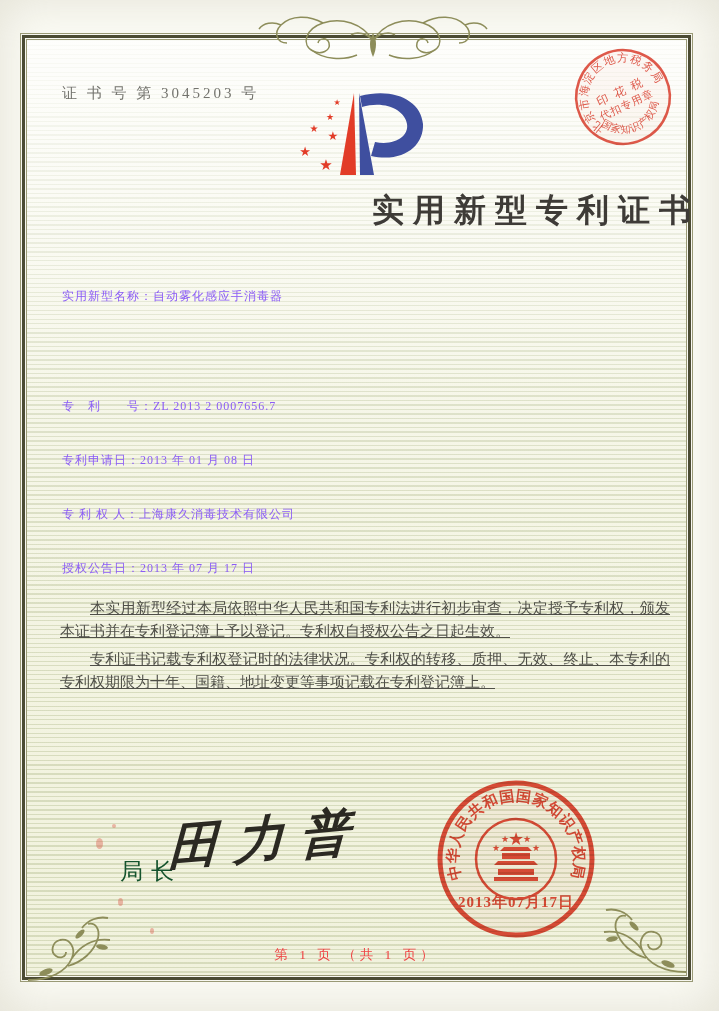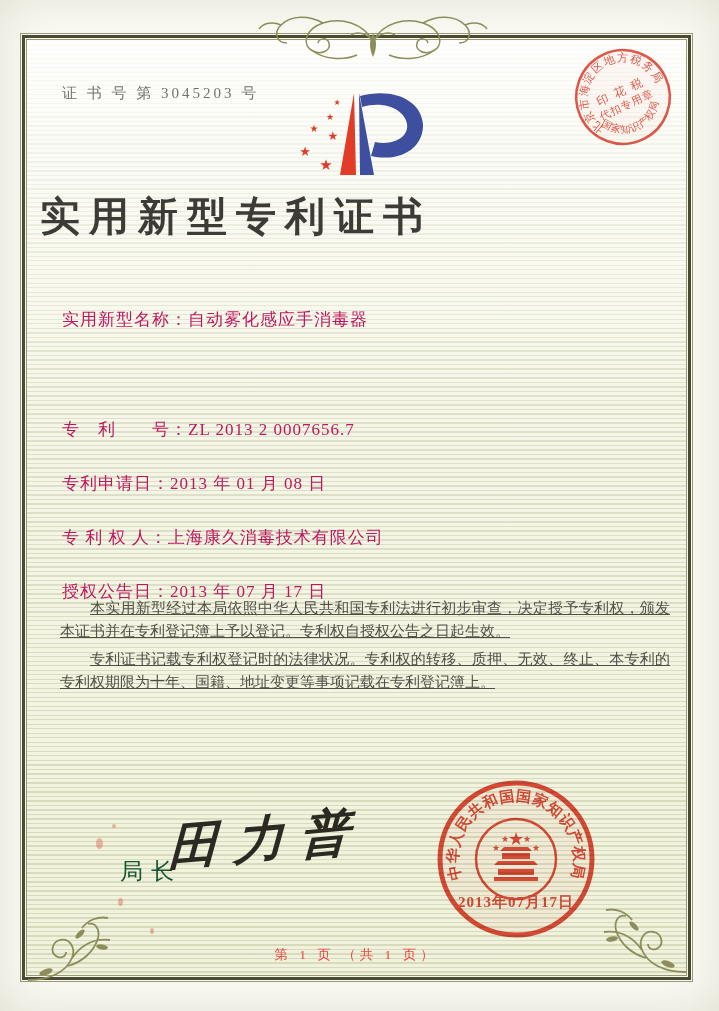--- a/index.html
+++ b/index.html
@@ -14,23 +14,23 @@
   .frame { position:absolute; left:20px; top:33px; width:673px; height:949px;
            border:1px solid #9a9a76; padding:1px; }
   .frame-mid { width:100%; height:100%; border:3px solid #4b4b33; padding:1px; }
   .frame-inner { width:100%; height:100%; border:1px solid #9a9a76;
     background:
       linear-gradient(180deg, rgba(255,255,255,0.85) 0%, rgba(255,255,255,0.15) 38%, rgba(255,255,255,0) 70%),
       repeating-linear-gradient(180deg, rgba(175,185,138,0.40) 0px, rgba(175,185,138,0.40) 1px, rgba(0,0,0,0) 1px, rgba(0,0,0,0) 4.5px),
       linear-gradient(180deg, #f7f7ea 0%, #f1f2dd 100%);
   }
   .cert-no { position:absolute; left:62px; top:84px; font-size:15px; letter-spacing:3px; color:#73736d; }
-  .title { position:absolute; left:40px; top:189px; width:660px; text-align:left;
-           font-size:40px; font-weight:bold; letter-spacing:9px; color:#3e3b37; }
-  .field { position:absolute; left:62px; font-size:17px; color:#be185d; letter-spacing:1px; white-space:nowrap;margin-top:20px; }
+  .title { position:absolute; left:40px; top:189px; width:660px; text-align:right;
+           font-size:32px; font-weight:bold; letter-spacing:9px; color:#3e3b37; }
+  .field { position:absolute; left:62px; font-size:12px; color:#8b5cf6; letter-spacing:1px; white-space:nowrap; }
   .f0 { top:288px; } .f1 { top:343px; } .f2 { top:398px;text-align:center; }
   .f3 { top:452px; } .f4 { top:506px; } .f5 { top:560px; }
   .body-text { position:absolute; left:60px; top:597px; width:610px;
                font-size:15px; line-height:23px; color:#4f4f48; text-align:justify;text-decoration:underline; }
   .body-text p { margin:0 0 5px 0; text-indent:2em; }
   .sig-label { position:absolute; left:120px; top:856px; font-size:23px; letter-spacing:8px; color:#14532d; }
   .sig-name { position:absolute; left:168px; top:806px; font-size:50px; font-weight:bold;
               font-style:italic; letter-spacing:16px; color:#2b2922;
               font-family:"DejaVu Sans", sans-serif;
               transform:rotate(-5deg) skewX(-7deg); }

